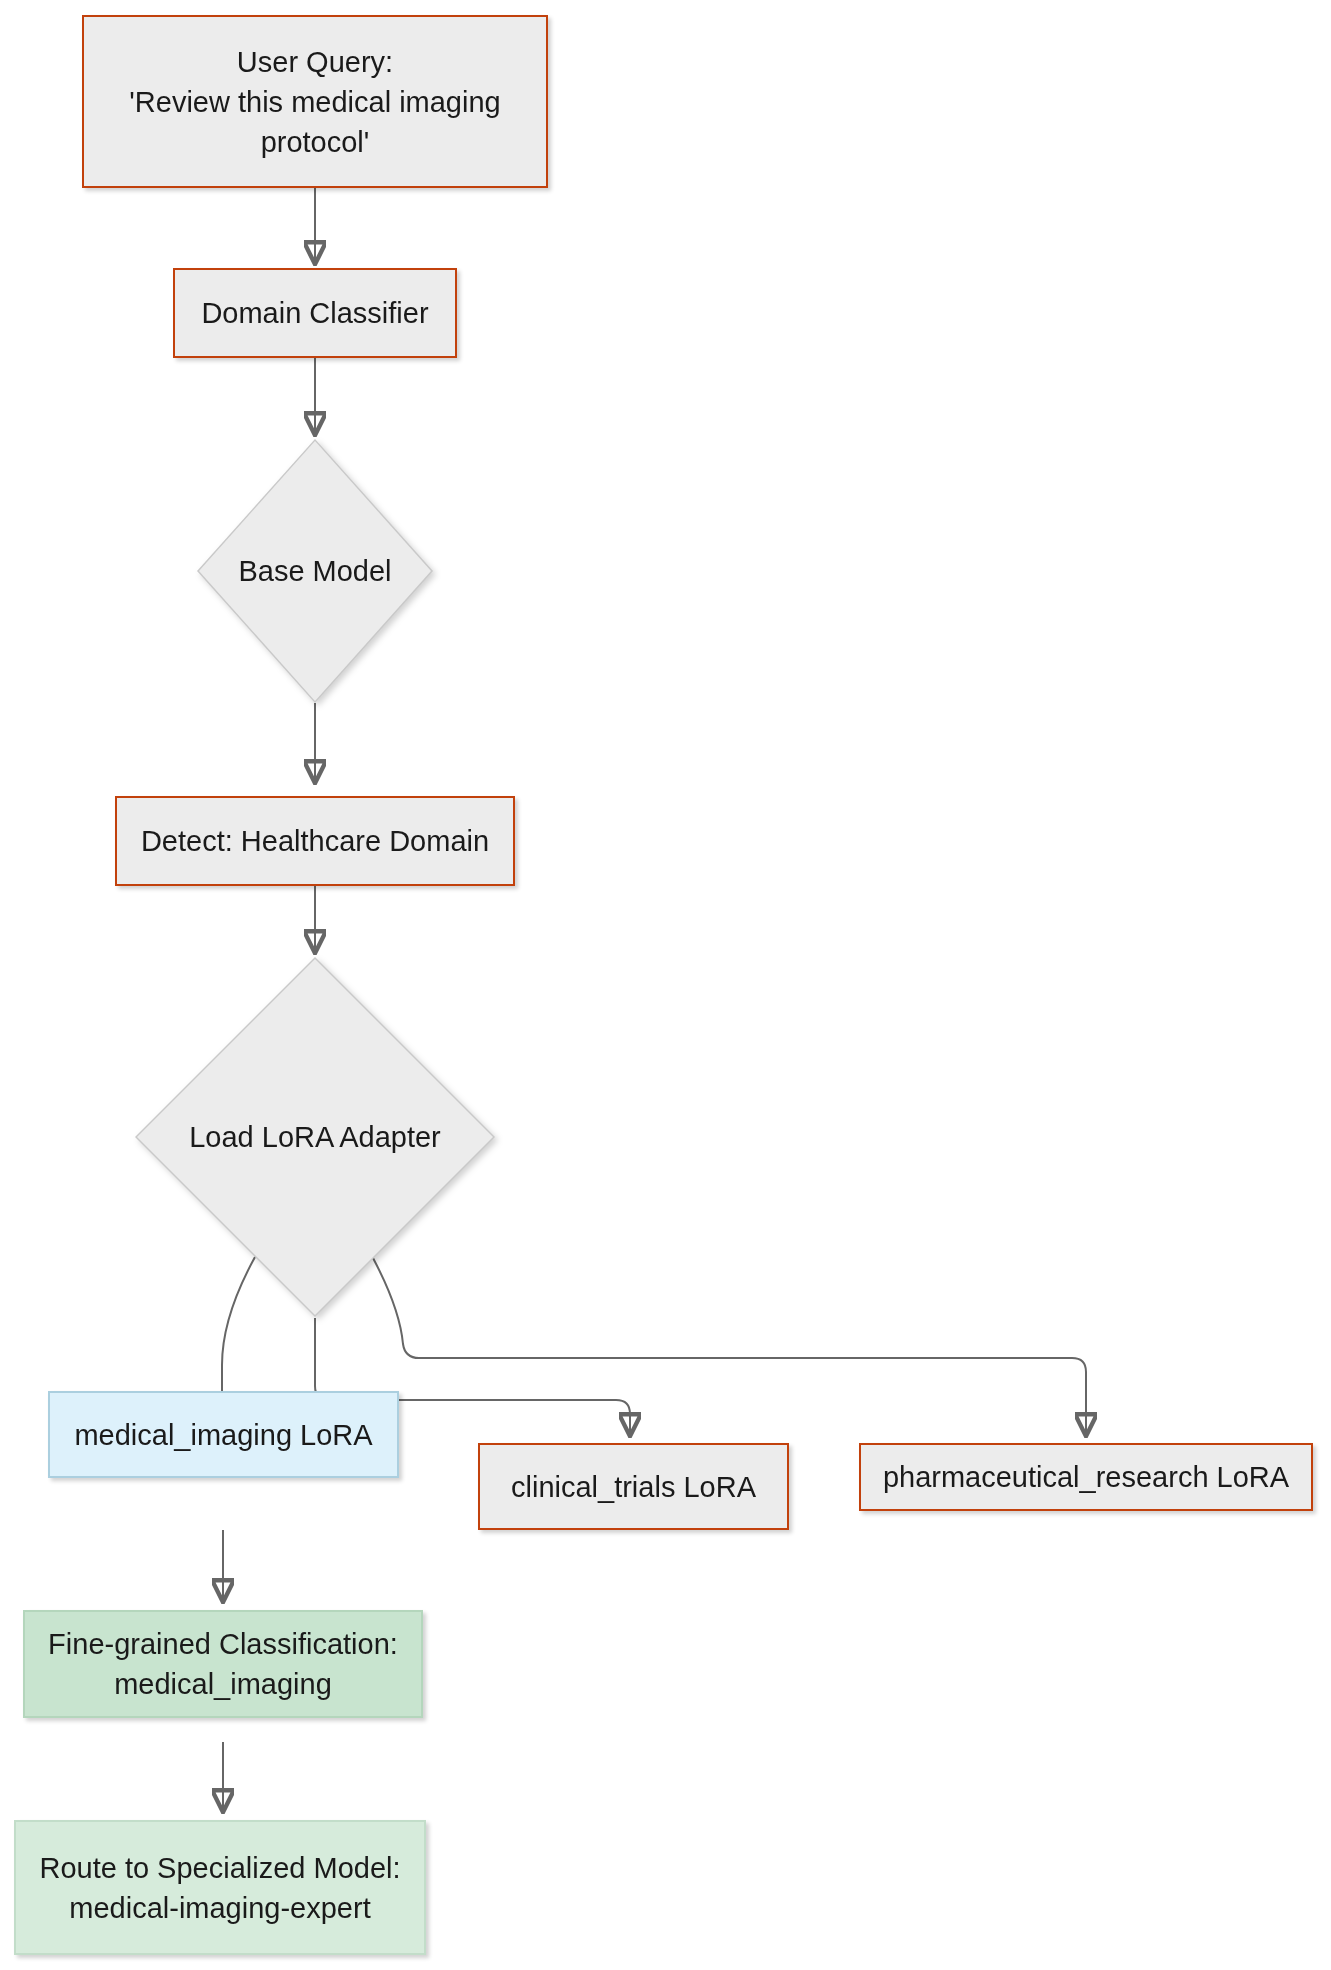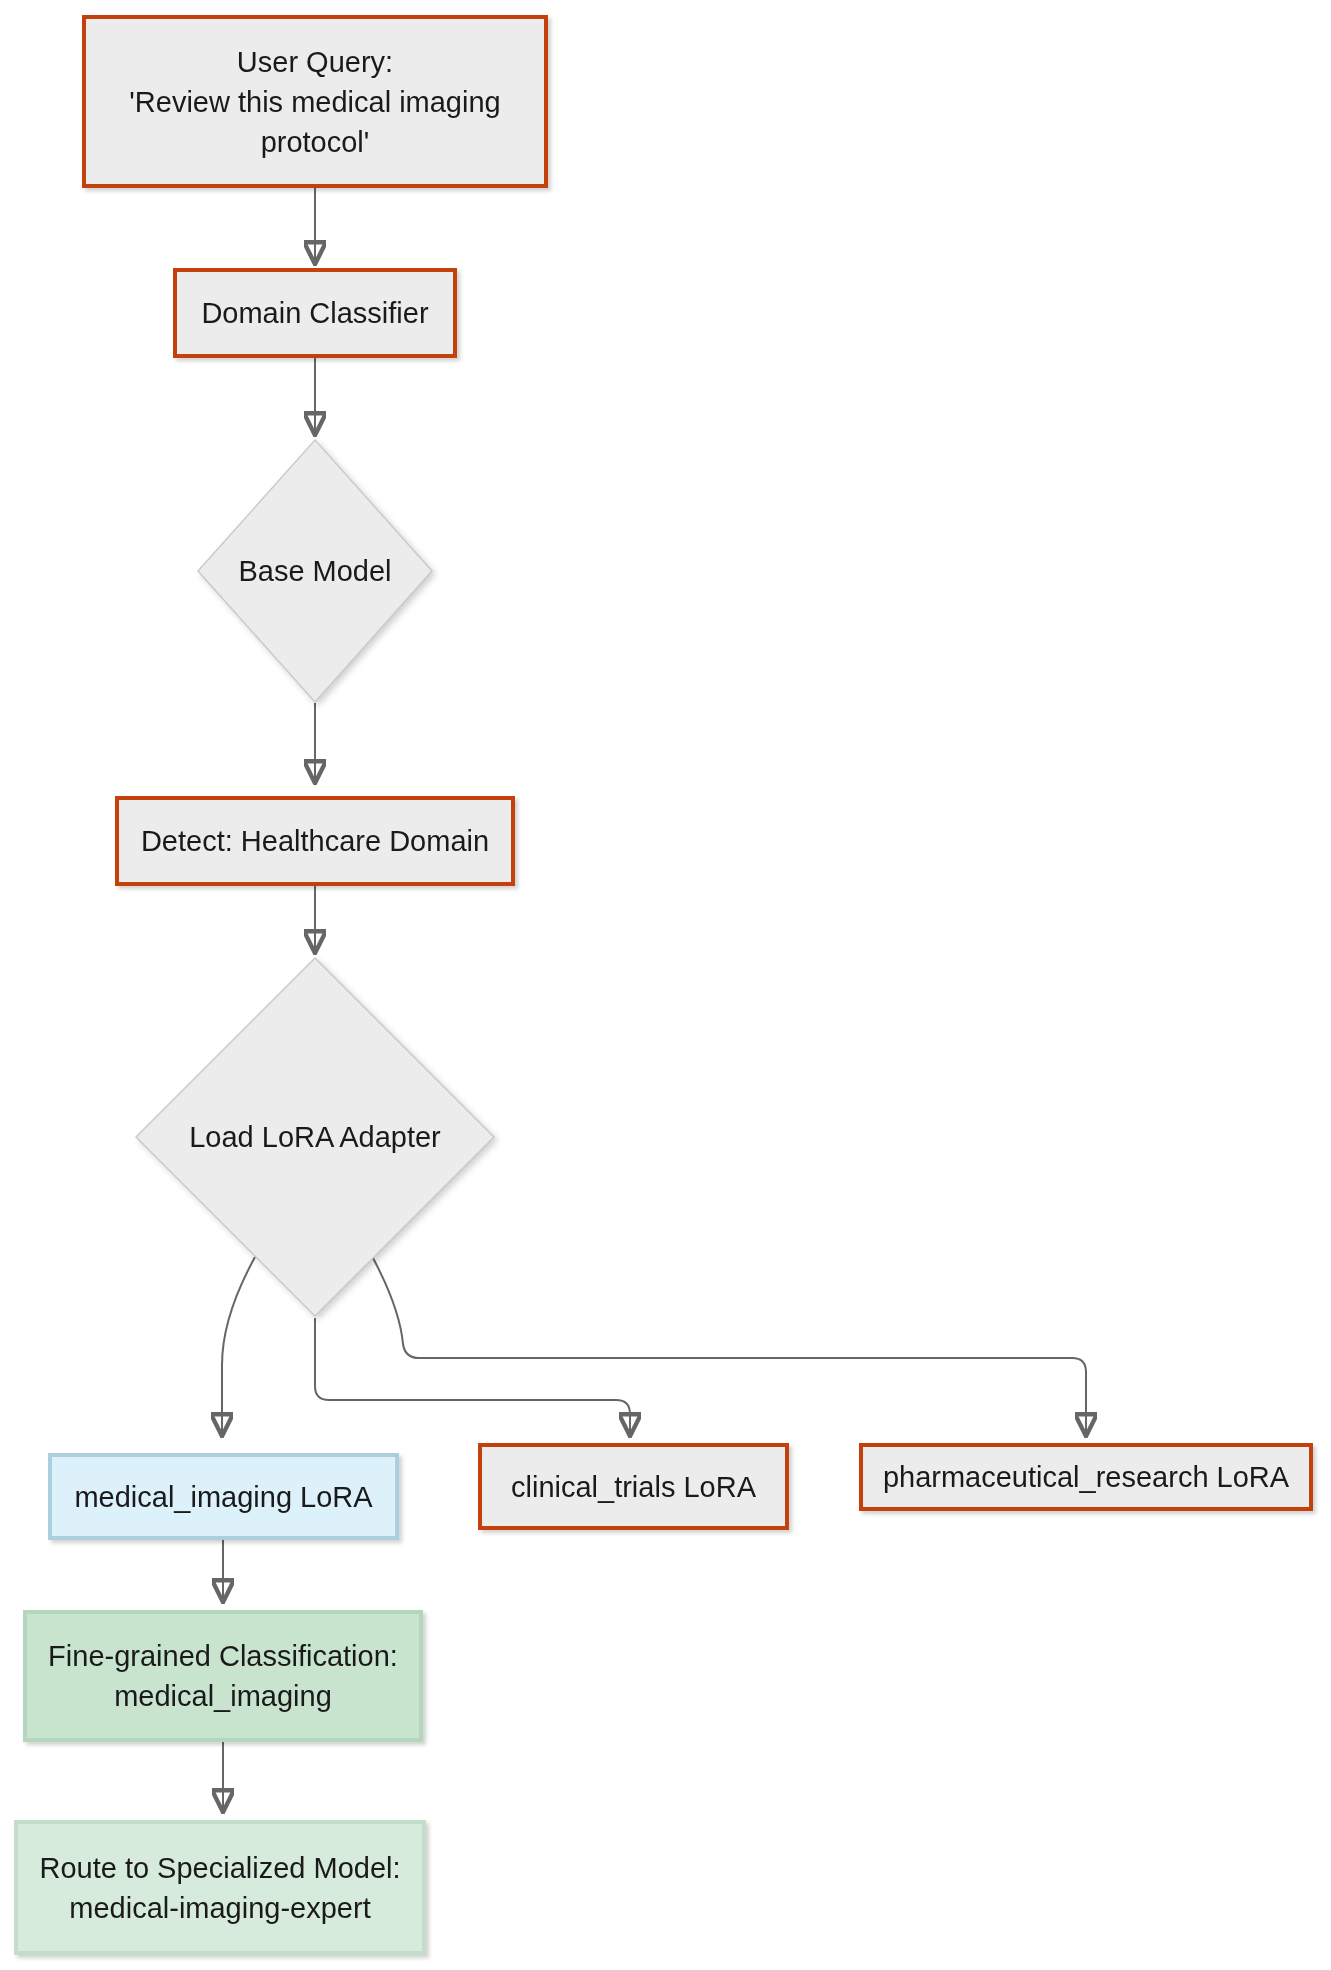--- a/index.html
+++ b/index.html
@@ -29,21 +29,21 @@
     flex-direction: column;
     align-items: center;
     justify-content: center;
     text-align: center;
     font-size: 29px;
     line-height: 40px;
     padding: 4px 14px;
   }
   .rect {
     background: #ececec;
-    border: 4px solid #c2410c;
+    border: 2px solid #c2410c;
     box-shadow: 3px 3px 4px rgba(0,0,0,0.18);
   }
   .rect.blue {
     background: #ddf1fb;
     border-color: #abcfdf;
   }
   .rect.green-dark {
     background: #c8e4cf;
     border-color: #b4d6bc;
   }
@@ -113,33 +113,33 @@
   <div class="node rect" style="left:115px; top:796px; width:400px; height:90px;">
     <span>Detect: Healthcare Domain</span>
   </div>
 
   <div class="diamond-wrap" style="left:135px; top:957px; width:360px; height:360px;">
     <div class="diamond-border"></div>
     <div class="diamond-fill"></div>
     <div class="diamond-label">Load LoRA Adapter</div>
   </div>
 
-  <div class="node rect blue" style="left:48px; top:1453px; width:351px; height:87px;">
+  <div class="node rect blue" style="left:48px; top:1391px; width:351px; height:87px;">
     <span>medical_imaging LoRA</span>
   </div>
 
   <div class="node rect" style="left:478px; top:1443px; width:311px; height:87px;">
     <span>clinical_trials LoRA</span>
   </div>
 
   <div class="node rect" style="left:859px; top:1443px; width:454px; height:68px;">
     <span>pharmaceutical_research LoRA</span>
   </div>
 
-  <div class="node rect green-dark" style="left:23px; top:1610px; width:400px; height:132px;">
+  <div class="node rect green-dark" style="left:23px; top:1610px; width:400px; height:108px;">
     <span>Fine-grained Classification:</span>
     <span>medical_imaging</span>
   </div>
 
   <div class="node rect green-light" style="left:14px; top:1820px; width:412px; height:135px;">
     <span>Route to Specialized Model:</span>
     <span>medical-imaging-expert</span>
   </div>
 
 </div>

